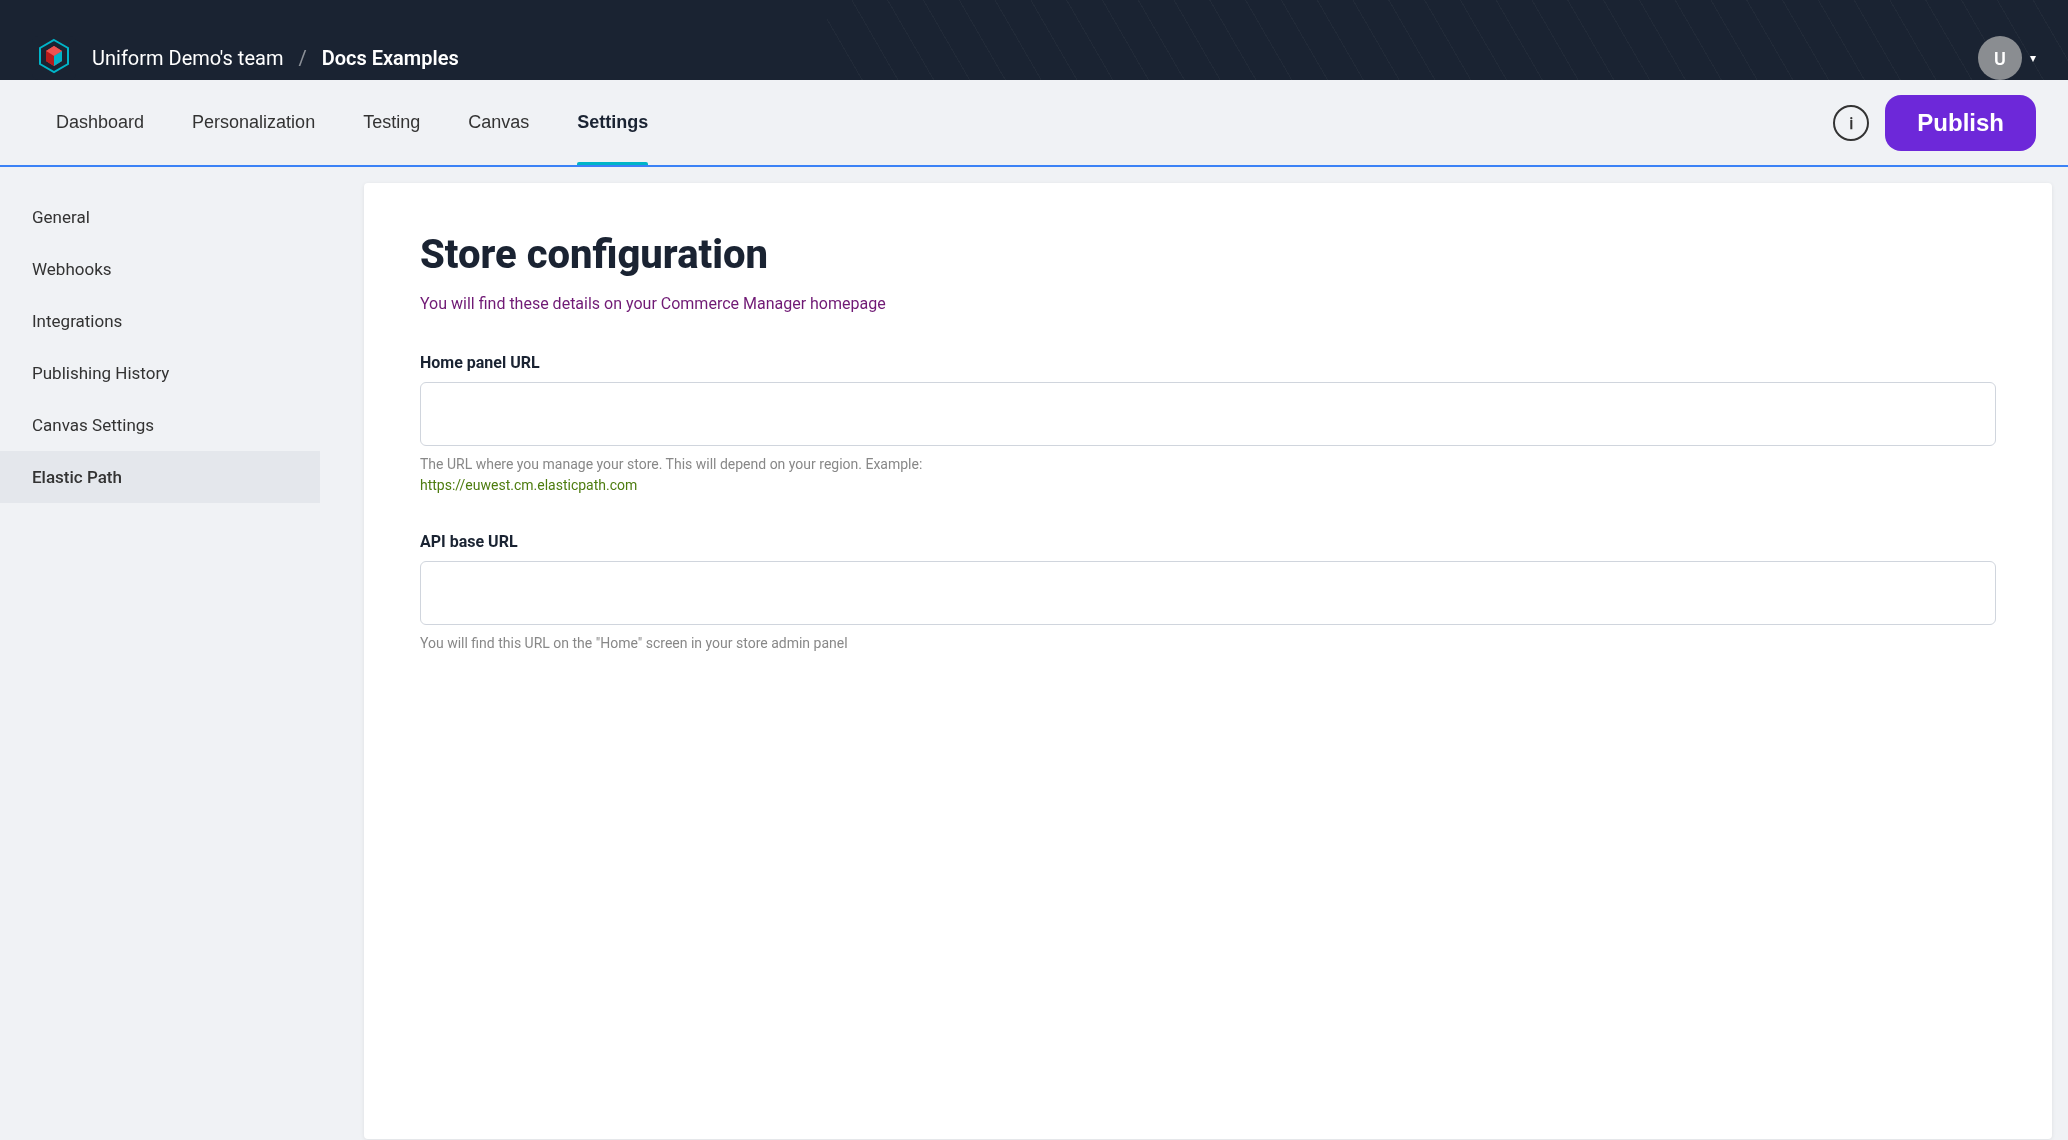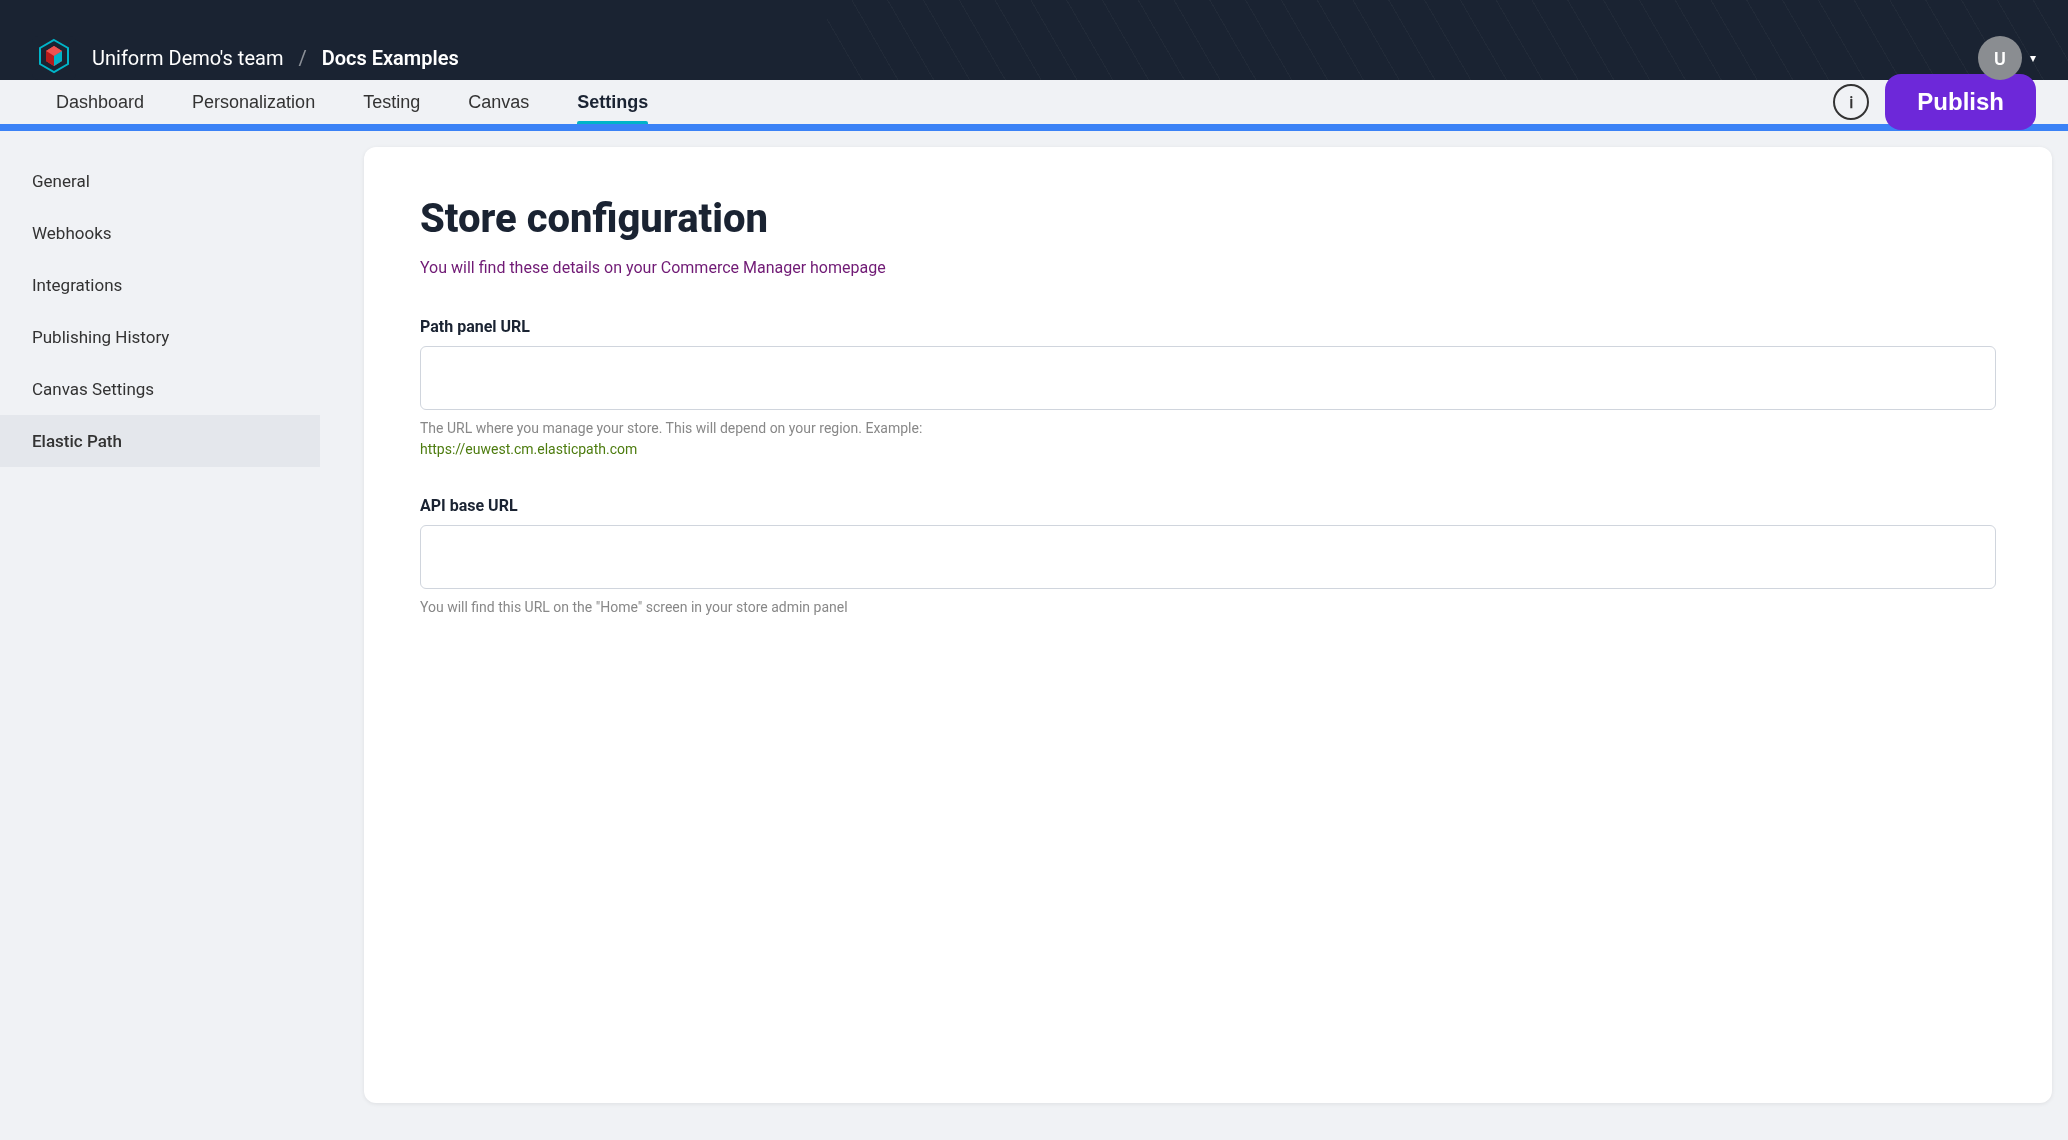--- a/index.html
+++ b/index.html
@@ -72,25 +72,25 @@
     }
     .avatar-chevron {
       color: white;
       font-size: 12px;
       cursor: pointer;
     }
 
     
     .secondary-nav {
       background: #f0f2f5;
-      height: 51px;
+      height: 87px;
       display: flex;
       align-items: center;
       padding: 0 32px;
-      border-bottom: 7px solid #3b82f6;
+      border-bottom: 2px solid #3b82f6;
       position: relative;
     }
     .nav-tabs {
       display: flex;
       align-items: center;
       gap: 0;
       height: 100%;
     }
     .nav-tab {
       padding: 0 24px;
@@ -175,21 +175,21 @@
     .sidebar-item.active {
       background: #e4e7ec;
       font-weight: 500;
     }
 
     
     .content-area {
       flex: 1;
       background: white;
       margin: 16px 16px 16px 0;
-      border-radius: 12px;
+      border-radius: 4px;
       padding: 48px 56px;
       box-shadow: 0 1px 4px rgba(0,0,0,0.08);
     }
     .page-title {
       font-size: 40px;
       font-weight: 800;
       color: #1a2332;
       margin-bottom: 16px;
     }
     .page-subtitle {
@@ -282,21 +282,21 @@
     <div class="sidebar-item">Publishing History</div>
     <div class="sidebar-item">Canvas Settings</div>
     <div class="sidebar-item active">Elastic Path</div>
   </aside>
 
   <main class="content-area">
     <h1 class="page-title">Store configuration</h1>
     <p class="page-subtitle">You will find these details on your Commerce Manager homepage</p>
 
     <div class="field-group">
-      <div class="field-label">Path panel URL</div>
+      <div class="field-label">Home panel URL</div>
       <input class="field-input" type="text" value="" style="">
       <div class="field-hint">
         <span>The URL where you manage your store. This will depend on your region. Example:</span>
         <br>
         <a href="#">https://euwest.cm.elasticpath.com</a>
       </div>
     </div>
 
     <div class="field-group">
       <div class="field-label">API base URL</div>

